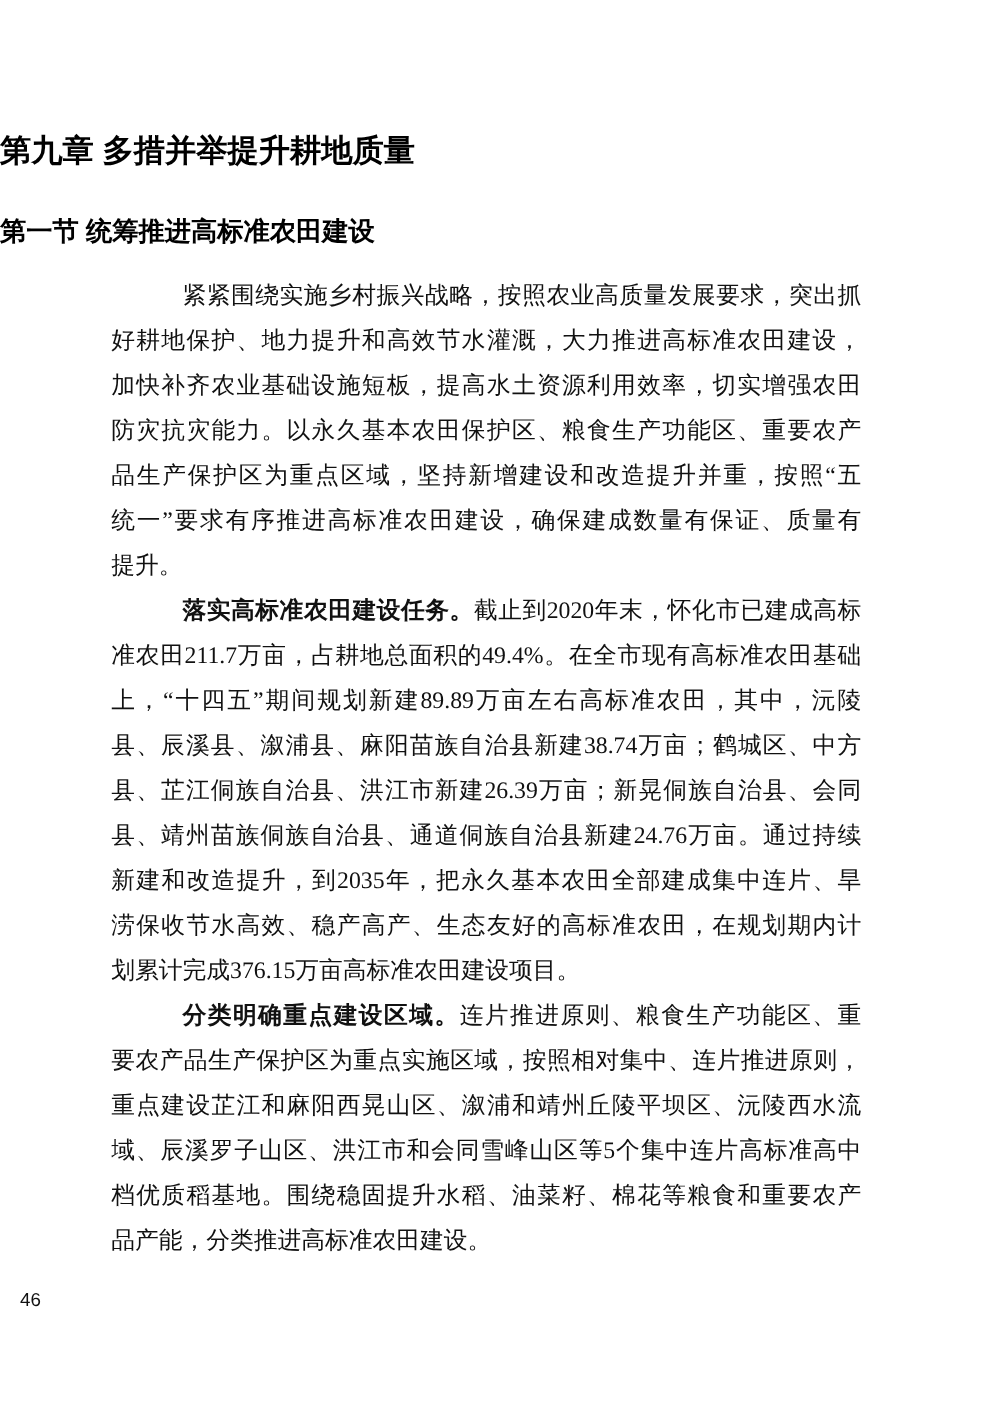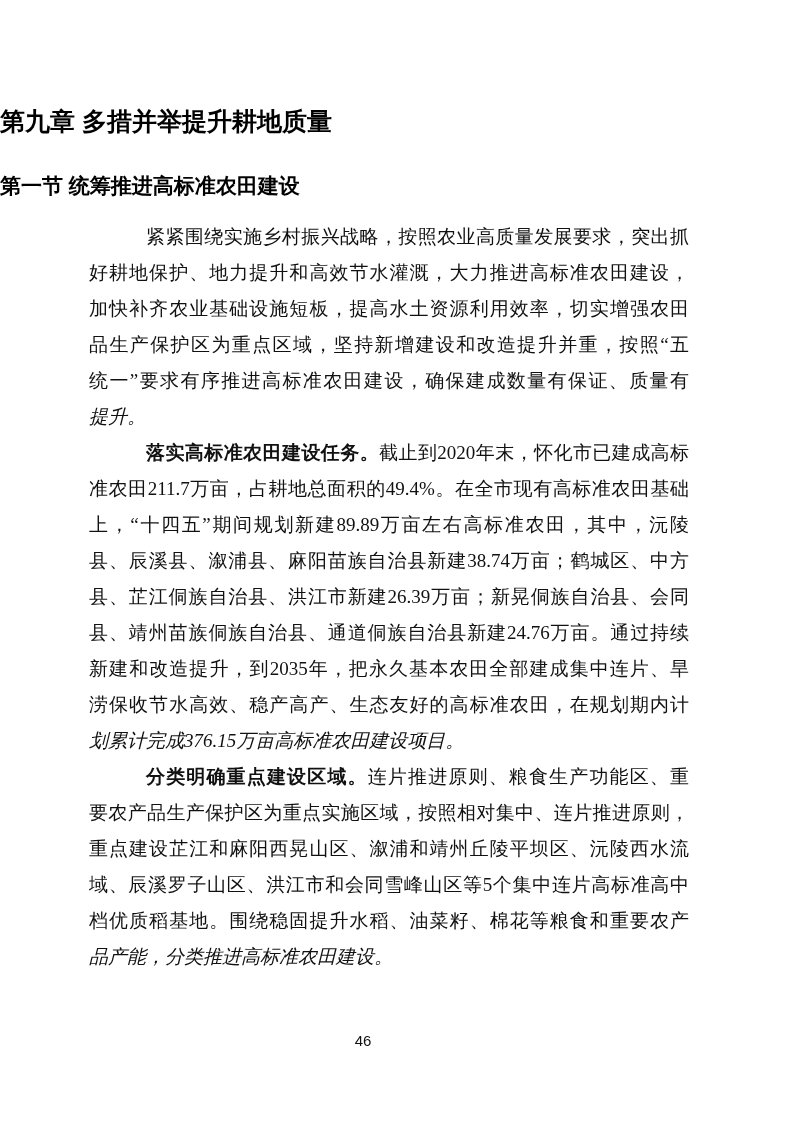--- a/index.html
+++ b/index.html
@@ -56,51 +56,50 @@
     overflow: hidden;
     white-space: nowrap;
     color: #111111;
   }
   .bline.first {
     text-indent: 57px;
   }
   .bline.last {
     text-align: left;
     text-align-last: left;
-    font-style: italic;
   }
   .lead {
     font-weight: bold;
   }
   .page-number {
     position: absolute;
     top: 1032px;
-    left: 0;
+    left: 16px;
     width: 726px;
-    text-align: center;
     font-family: "Liberation Sans", sans-serif;
     font-size: 15px;
     color: #111111;
   }
 </style>
 </head>
 <body>
 
 <div class="page">
 
   <div class="chapter-title">第九章 多措并举提升耕地质量</div>
 
   <div class="section-title">第一节 统筹推进高标准农田建设</div>
 
   <div class="body-block">
 
     <div>
       <div class="bline first">紧紧围绕实施乡村振兴战略，按照农业高质量发展要求，突出抓</div>
       <div class="bline">好耕地保护、地力提升和高效节水灌溉，大力推进高标准农田建设，</div>
       <div class="bline">加快补齐农业基础设施短板，提高水土资源利用效率，切实增强农田</div>
+      <div class="bline">防灾抗灾能力。以永久基本农田保护区、粮食生产功能区、重要农产</div>
       <div class="bline">品生产保护区为重点区域，坚持新增建设和改造提升并重，按照“五</div>
       <div class="bline">统一”要求有序推进高标准农田建设，确保建成数量有保证、质量有</div>
       <div class="bline last">提升。</div>
     </div>
 
     <div>
       <div class="bline first">
         <span class="lead">落实高标准农田建设任务。</span><span>截止到2020年末，怀化市已建成高标</span>
       </div>
       <div class="bline">准农田211.7万亩，占耕地总面积的49.4%。在全市现有高标准农田基础</div>

